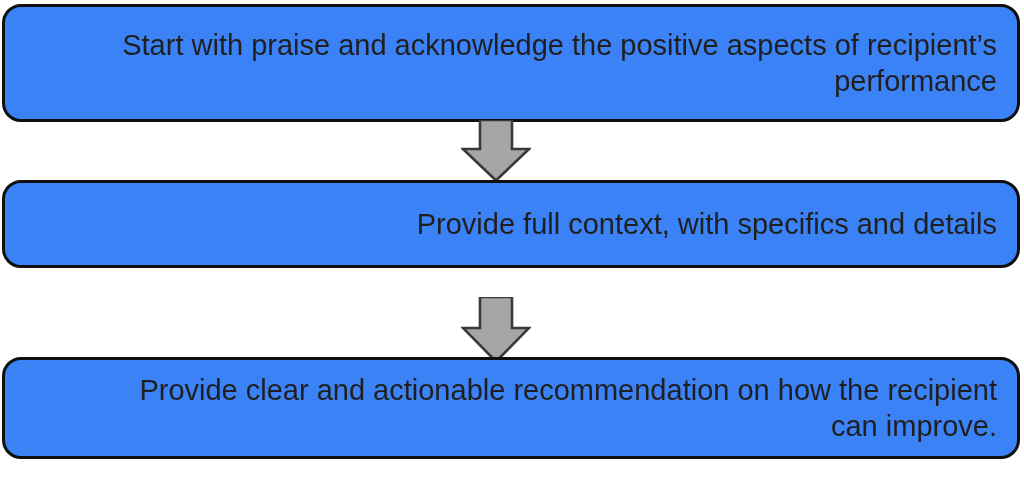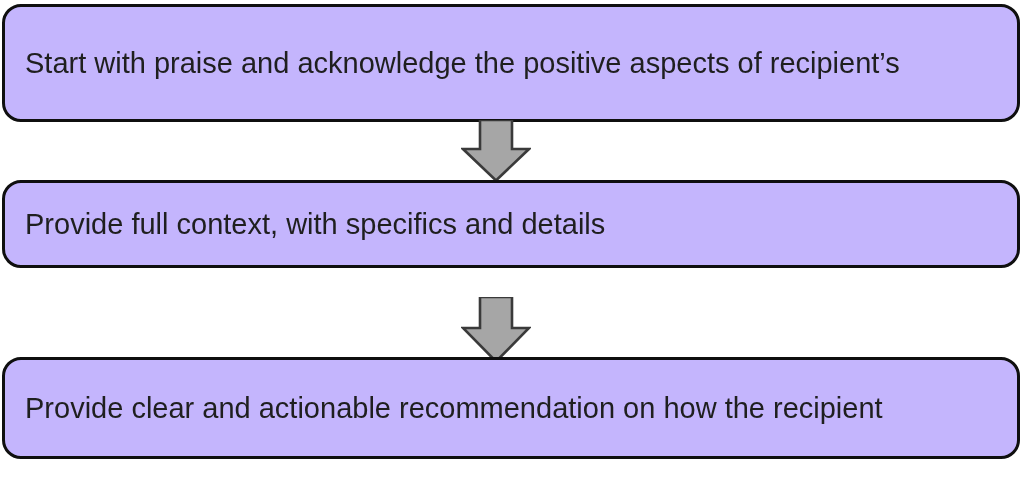--- a/index.html
+++ b/index.html
@@ -13,27 +13,27 @@
     height: 482px;
     background: #ffffff;
     font-family: "Liberation Sans", "DejaVu Sans", sans-serif;
     overflow: hidden;
   }
   .step-box {
     position: absolute;
     left: 2px;
     width: 1018px;
     box-sizing: border-box;
-    background: #c4b5fd;
+    background: #3b82f6;
     border: 3px solid #0f0f0f;
     border-radius: 19px;
     display: flex;
     flex-direction: column;
     justify-content: center;
-    align-items: flex-start;
+    align-items: flex-end;
     text-align: center;
     font-size: 29px;
     line-height: 36px;
     color: #1f1f1f;
     padding: 0 20px;
   }
   .step-box .line {
     white-space: nowrap;
   }
   .step-box .line:empty {
@@ -55,35 +55,37 @@
     height: 100%;
   }
 </style>
 </head>
 <body>
 
 <div class="canvas">
 
   <div class="step-box" id="box-1">
     <div class="line">Start with praise and acknowledge the positive aspects of recipient’s</div>
+    <div class="line">performance</div>
   </div>
 
   <div class="flow-arrow" id="arrow-1">
     <svg viewBox="0 0 70 62" preserveAspectRatio="none" aria-hidden="true">
       <polygon points="19,0 51,0 51,29 68,29 35,60.5 2,29 19,29" fill="#a6a6a6" stroke="#3a3a3a" stroke-width="2.6" stroke-linejoin="miter"></polygon>
     </svg>
   </div>
 
   <div class="step-box" id="box-2">
     <div class="line">Provide full context, with specifics and details</div>
   </div>
 
   <div class="flow-arrow" id="arrow-2">
     <svg viewBox="0 0 70 66" preserveAspectRatio="none" aria-hidden="true">
       <polygon points="19,0 51,0 51,31 68,31 35,64.5 2,31 19,31" fill="#a6a6a6" stroke="#3a3a3a" stroke-width="2.6" stroke-linejoin="miter"></polygon>
     </svg>
   </div>
 
   <div class="step-box" id="box-3">
     <div class="line">Provide clear and actionable recommendation on how the recipient</div>
+    <div class="line">can improve.</div>
   </div>
 
 </div>
 
 </body></html>

